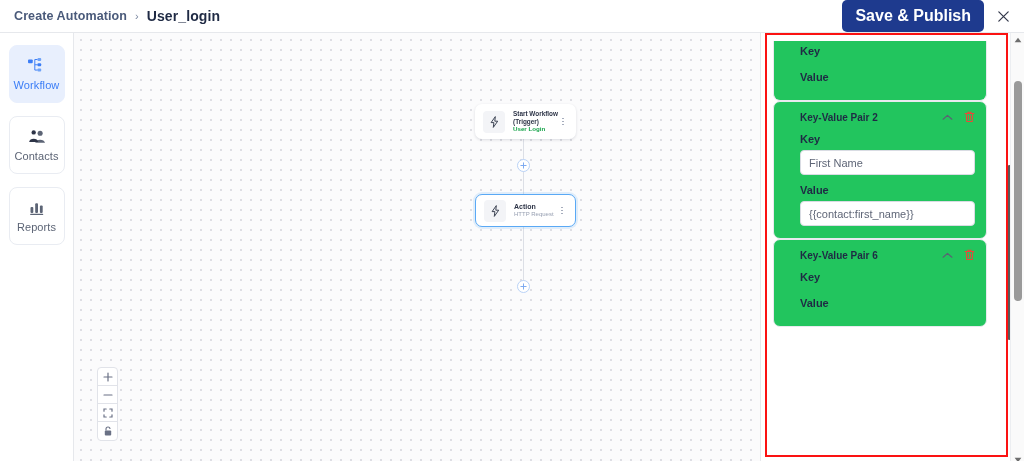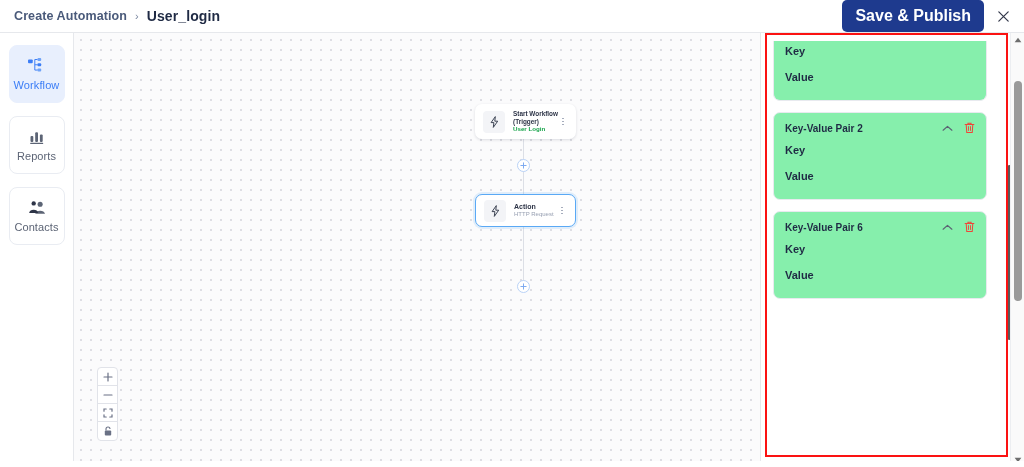--- a/index.html
+++ b/index.html
@@ -112,22 +112,22 @@
   }
   .zoom-btn:last-child { border-bottom:none; }
 
   
   .panel {
     position:absolute; right:10px; top:33px; width:254px; height:434px;
     background:#fff; border-left:1px solid #e6e8ec; overflow:hidden; z-index:16;
   }
   .panel-inner { position:absolute; left:0; top:0; width:238px; padding:8px 12px 0 12px; }
   .kv-card {
-    background:#86efac; border:1px solid #e8eaef; border-radius:7px;
-    padding:9px 11px 12px 11px; margin-bottom:11px;
+    background:#22c55e; border:1px solid #e8eaef; border-radius:7px;
+    padding:9px 11px 12px 26px; margin-bottom:0;
   }
   .kv-card.first { border-top:none; border-radius:0 0 7px 7px; padding-top:4px; }
   .kv-head { display:flex; align-items:center; margin-bottom:10px; }
   .kv-head-title { font-size:10px; font-weight:700; color:#1f2a44; flex:1; }
   .kv-chevron { margin-right:11px; cursor:pointer; color:#5b6173; display:flex; }
   .kv-trash { cursor:pointer; display:flex; }
   .fld-label { font-size:11px; font-weight:700; color:#1f2a44; margin-bottom:5px; }
   .fld-input {
     width:100%; height:25px; border:1px solid #d9dce3; border-radius:4px;
     background:#fff; padding:0 8px; font-size:11px; color:#5f6677;
@@ -201,40 +201,40 @@
           <rect x="10" y="5.6" width="4" height="3.2" rx="1" fill="#3b7df6"></rect>
           <rect x="10" y="11.2" width="4" height="3.2" rx="1" fill="#6fa3f8"></rect>
           <path d="M7.2 1.6 L7.2 12.8 M7.2 1.6 L10 1.6 M7.2 7.2 L10 7.2 M7.2 12.8 L10 12.8" stroke="#3b7df6" stroke-width="1.05" fill="none"></path>
         </svg>
       </span>
       <span class="side-label">Workflow</span>
     </div>
 
     <div class="side-item">
       <span class="side-ico">
+        <svg width="18" height="15" viewBox="0 0 19 15" aria-hidden="true">
+          <circle cx="12.8" cy="4" r="2.7" fill="#5c6475"></circle>
+          <path d="M7.6 14.2 a5.4 4.6 0 0 1 10.4 0 z" fill="#5c6475"></path>
+          <circle cx="6" cy="3.2" r="2.3" fill="#2d3447"></circle>
+          <path d="M1.2 13.2 a4.9 4.2 0 0 1 9.6 0 z" fill="#2d3447"></path>
+        </svg>
+      </span>
+      <span class="side-label">Contacts</span>
+    </div>
+
+    <div class="side-item">
+      <span class="side-ico">
         <svg width="16" height="16" viewBox="0 0 16 16" aria-hidden="true">
           <rect x="1.5" y="7" width="2.8" height="6" rx="1" fill="#5c6475"></rect>
           <rect x="6.2" y="3.2" width="2.8" height="9.8" rx="1" fill="#5c6475"></rect>
           <rect x="10.9" y="5.4" width="2.8" height="7.6" rx="1" fill="#5c6475"></rect>
           <rect x="1.2" y="13.8" width="13" height="1.1" rx=".5" fill="#5c6475"></rect>
         </svg>
       </span>
       <span class="side-label">Reports</span>
-    </div>
-
-    <div class="side-item">
-      <span class="side-ico">
-        <svg width="18" height="15" viewBox="0 0 19 15" aria-hidden="true">
-          <circle cx="12.8" cy="4" r="2.7" fill="#5c6475"></circle>
-          <path d="M7.6 14.2 a5.4 4.6 0 0 1 10.4 0 z" fill="#5c6475"></path>
-          <circle cx="6" cy="3.2" r="2.3" fill="#2d3447"></circle>
-          <path d="M1.2 13.2 a4.9 4.2 0 0 1 9.6 0 z" fill="#2d3447"></path>
-        </svg>
-      </span>
-      <span class="side-label">Contacts</span>
     </div>
   </div>
 
   <div class="canvas">
 
     <div class="connector c1"></div>
     <div class="connector c2"></div>
 
     <div class="node trigger">
       <span class="node-ico">
@@ -327,22 +327,24 @@
           <span class="kv-trash">
             <svg width="11" height="12" viewBox="0 0 12 13" aria-hidden="true">
               <path d="M1.2 2.6 L10.8 2.6" stroke="#f04438" stroke-width="1.1" stroke-linecap="round"></path>
               <path d="M4.3 2.6 L4.3 1.3 L7.7 1.3 L7.7 2.6" stroke="#f04438" stroke-width="1.1" fill="none"></path>
               <path d="M2.4 2.6 L3 11.5 L9 11.5 L9.6 2.6" stroke="#f04438" stroke-width="1.1" fill="none"></path>
               <path d="M4.9 5 L4.9 9.2 M7.1 5 L7.1 9.2" stroke="#f04438" stroke-width="1" stroke-linecap="round"></path>
             </svg>
           </span>
         </div>
         <div class="fld-label">Key</div>
+        <input class="fld-input" type="text" value="First Name" style="">
         <div class="fld-gap"></div>
         <div class="fld-label">Value</div>
+        <input class="fld-input" type="text" value="{{contact:first_name}}" style="">
       </div>
 
       <div class="kv-card">
         <div class="kv-head">
           <span class="kv-head-title">Key-Value Pair 6</span>
           <span class="kv-chevron">
             <svg width="11" height="7" viewBox="0 0 12 8" aria-hidden="true">
               <path d="M1 6 L6 1.6 L11 6" stroke="#5b6173" stroke-width="1.3" fill="none" stroke-linecap="round" stroke-linejoin="round"></path>
             </svg>
           </span>

